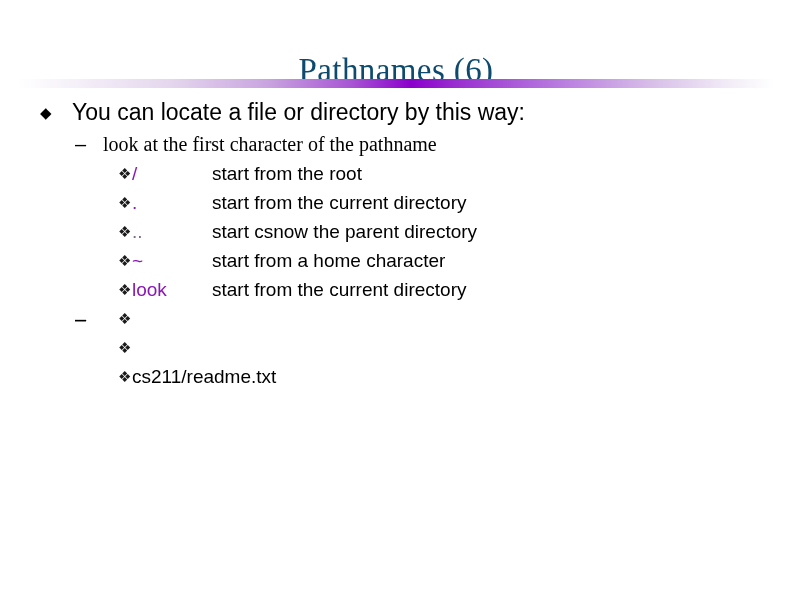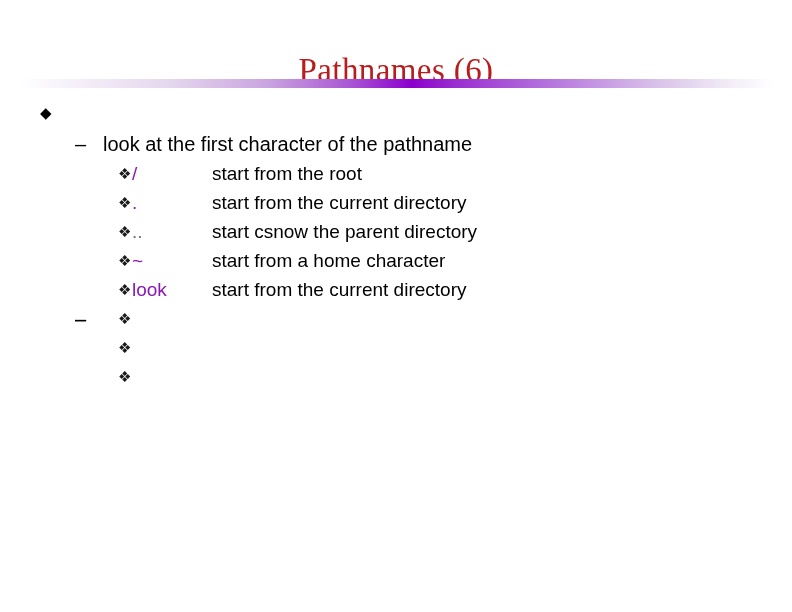--- a/index.html
+++ b/index.html
@@ -20,21 +20,21 @@
   #slide-title {
     position: absolute;
     top: 28px;
     left: 0;
     width: 792px;
     text-align: center;
     font-family: "Liberation Serif", serif;
     font-size: 33px;
     font-weight: normal;
     letter-spacing: 0.4px;
-    color: #b91c1c;
+    color: #0c4a6e;
     line-height: 40px;
     white-space: nowrap;
   }
 
   
   #title-divider {
     position: absolute;
     top: 79px;
     left: 18px;
     width: 756px;
@@ -98,20 +98,21 @@
     top: 0;
     font-size: 20px;
     line-height: 30px;
   }
   .lvl2 .txt {
     display: inline-block;
     margin-left: 28px;
     white-space: normal;
     width: 690px;
     vertical-align: top;
+    font-family: Liberation Serif, serif;
   }
 
   
   .lvl3 {
     padding-left: 118px;
     font-size: 19px;
     line-height: 29px;
     height: 29px;
   }
   .lvl3 .marker {
@@ -144,25 +145,25 @@
   .grayish { color: #7a6a84; }
 </style>
 </head>
 <body>
 
 <h1 id="slide-title">Pathnames (6)</h1>
 
 <div id="title-divider"></div>
 
 <div id="slide-body">
-    <div class="line lvl1"><span class="marker">◆</span></div>
+    <div class="line lvl1"><span class="marker">◆</span><span class="txt">You can locate a file or directory by this way:</span></div>
     <div class="line lvl2"><span class="marker">–</span><span class="txt">look at the first character of the pathname</span></div>
     <div class="line lvl3 tabbed"><span class="marker">❖</span><span class="sym purple">/</span><span class="desc">start from the root</span></div>
     <div class="line lvl3 tabbed"><span class="marker">❖</span><span class="sym purple">.</span><span class="desc">start from the current directory</span></div>
     <div class="line lvl3 tabbed"><span class="marker">❖</span><span class="sym grayish">..</span><span class="desc">start csnow the parent directory</span></div>
     <div class="line lvl3 tabbed"><span class="marker">❖</span><span class="sym purple">~</span><span class="desc">start from a home character</span></div>
     <div class="line lvl3 tabbed"><span class="marker">❖</span><span class="sym purple">look</span><span class="desc">start from the current directory</span></div>
     <div class="line lvl2"><span class="marker">–</span></div>
     <div class="line lvl2"><span class="marker">–</span></div>
     <div class="line lvl3"><span class="marker">❖</span></div>
     <div class="line lvl3"><span class="marker">❖</span></div>
-    <div class="line lvl3"><span class="marker">❖</span></div>
+    <div class="line lvl3"><span class="marker">❖</span><span class="txt">cs211/readme.txt</span></div>
   </div>
 
 </body></html>

